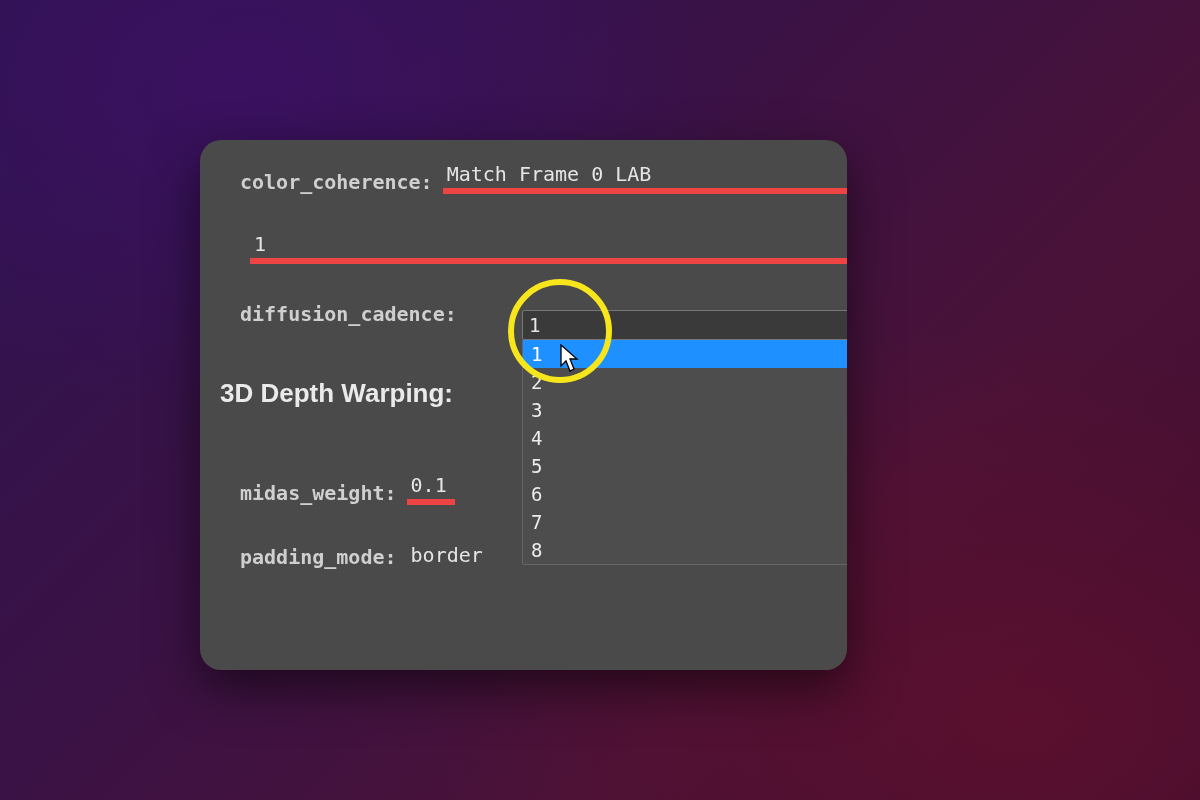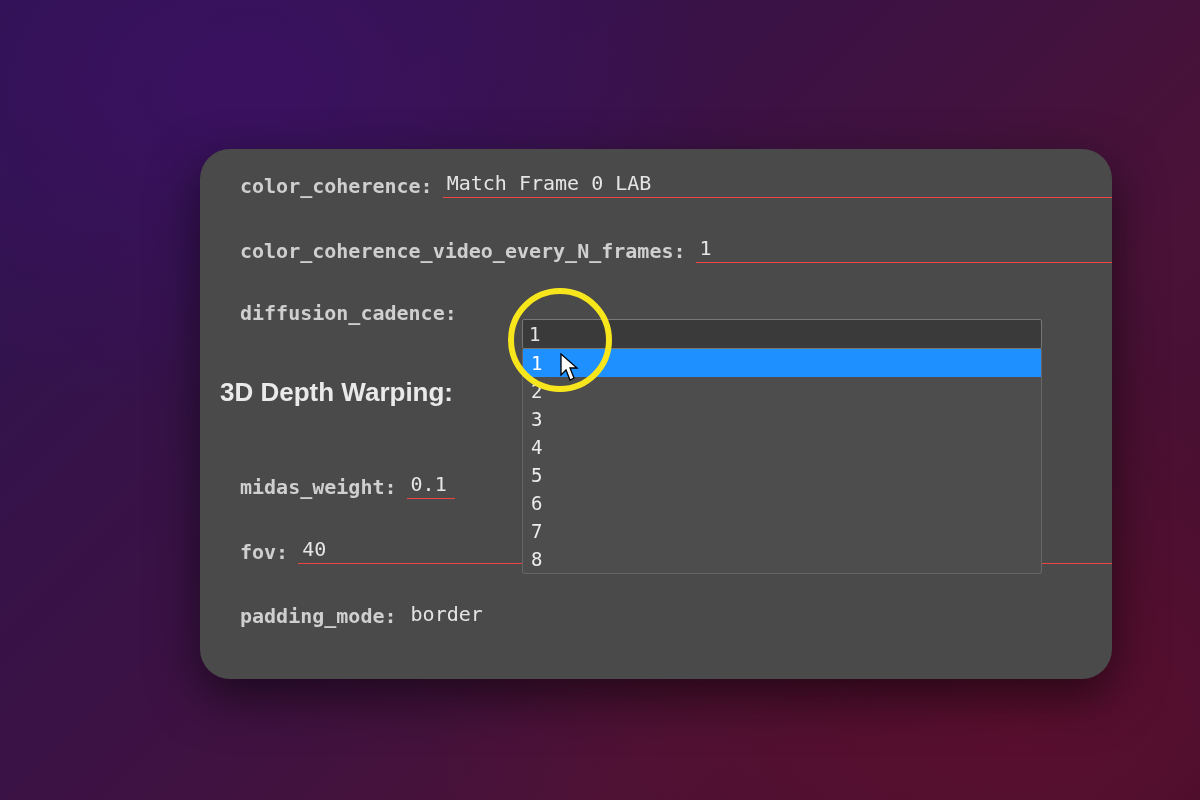--- a/index.html
+++ b/index.html
@@ -6,43 +6,43 @@
   body{
     background:
       radial-gradient(ellipse 60% 60% at 20% 10%, #3a1160 0%, transparent 70%),
       radial-gradient(ellipse 70% 70% at 85% 90%, #5a0f2e 0%, transparent 70%),
       linear-gradient(135deg, #2d1452 0%, #3b1245 40%, #4a1237 70%, #3e0c2d 100%);
     font-family: "DejaVu Sans Mono","Liberation Mono",Consolas,monospace;
     color:#d8d8d8;
   }
   .panel{
     position:absolute;
-    left:200px; top:149px;
-    width:912px; height:530px;
+    left:200px; top:140px;
+    width:647px; height:530px;
     background:#4a4a4a;
-    border-radius:30px;
+    border-radius:21px;
     box-shadow:0 18px 50px rgba(0,0,0,0.55);
     overflow:hidden;
   }
   .inner{
     position:absolute;
     left:40px; top:22px; right:0; bottom:0;
     font-size:20px;
     line-height:1.2;
   }
   .row{
     display:flex;
     align-items:flex-end;
     margin-bottom:38px;
     font-weight:600;
   }
   .label{color:#cfcfcf;}
   .input{
     margin-left:10px;
-    border-bottom:1px solid #ef4444;
+    border-bottom:6px solid #ef4444;
     padding:0 4px 2px 4px;
     color:#e5e5e5;
     font-weight:400;
     min-width:40px;
   }
   .input.wide{flex:1; margin-right:0;}
   .section-head{
     font-family:Arial,Helvetica,sans-serif;
     font-size:26px;
     font-weight:700;
@@ -107,43 +107,38 @@
 
 <div class="panel">
   <div class="inner">
 
     <div class="row">
       <span class="label">color_coherence:</span>
       <span class="input wide">Match Frame 0 LAB</span>
     </div>
 
     <div class="row">
-      <span class="label">color_coherence_video_every_N_frames:</span>
       <span class="input wide">1</span>
     </div>
 
     <div class="row" style="margin-bottom:12px">
       <span class="label">diffusion_cadence:</span>
     </div>
 
     <div class="section-head">3D Depth Warping:</div>
 
     <div class="row">
       <span class="input" style="border:none"></span>
     </div>
 
     <div class="row">
       <span class="label">midas_weight:</span>
       <span class="input">0.1</span>
     </div>
 
-    <div class="row">
-      <span class="label">fov:</span>
-      <span class="input wide">40</span>
-    </div>
 
     <div class="row" style="margin-bottom:0">
       <span class="label">padding_mode:</span>
       <span class="input" style="border:none">border</span>
     </div>
 
     <div class="dd-wrap">
       <div class="dd-field">1</div>
       <div class="dd-list" id="dd-list">
           <div class="dd-item sel">1</div>

